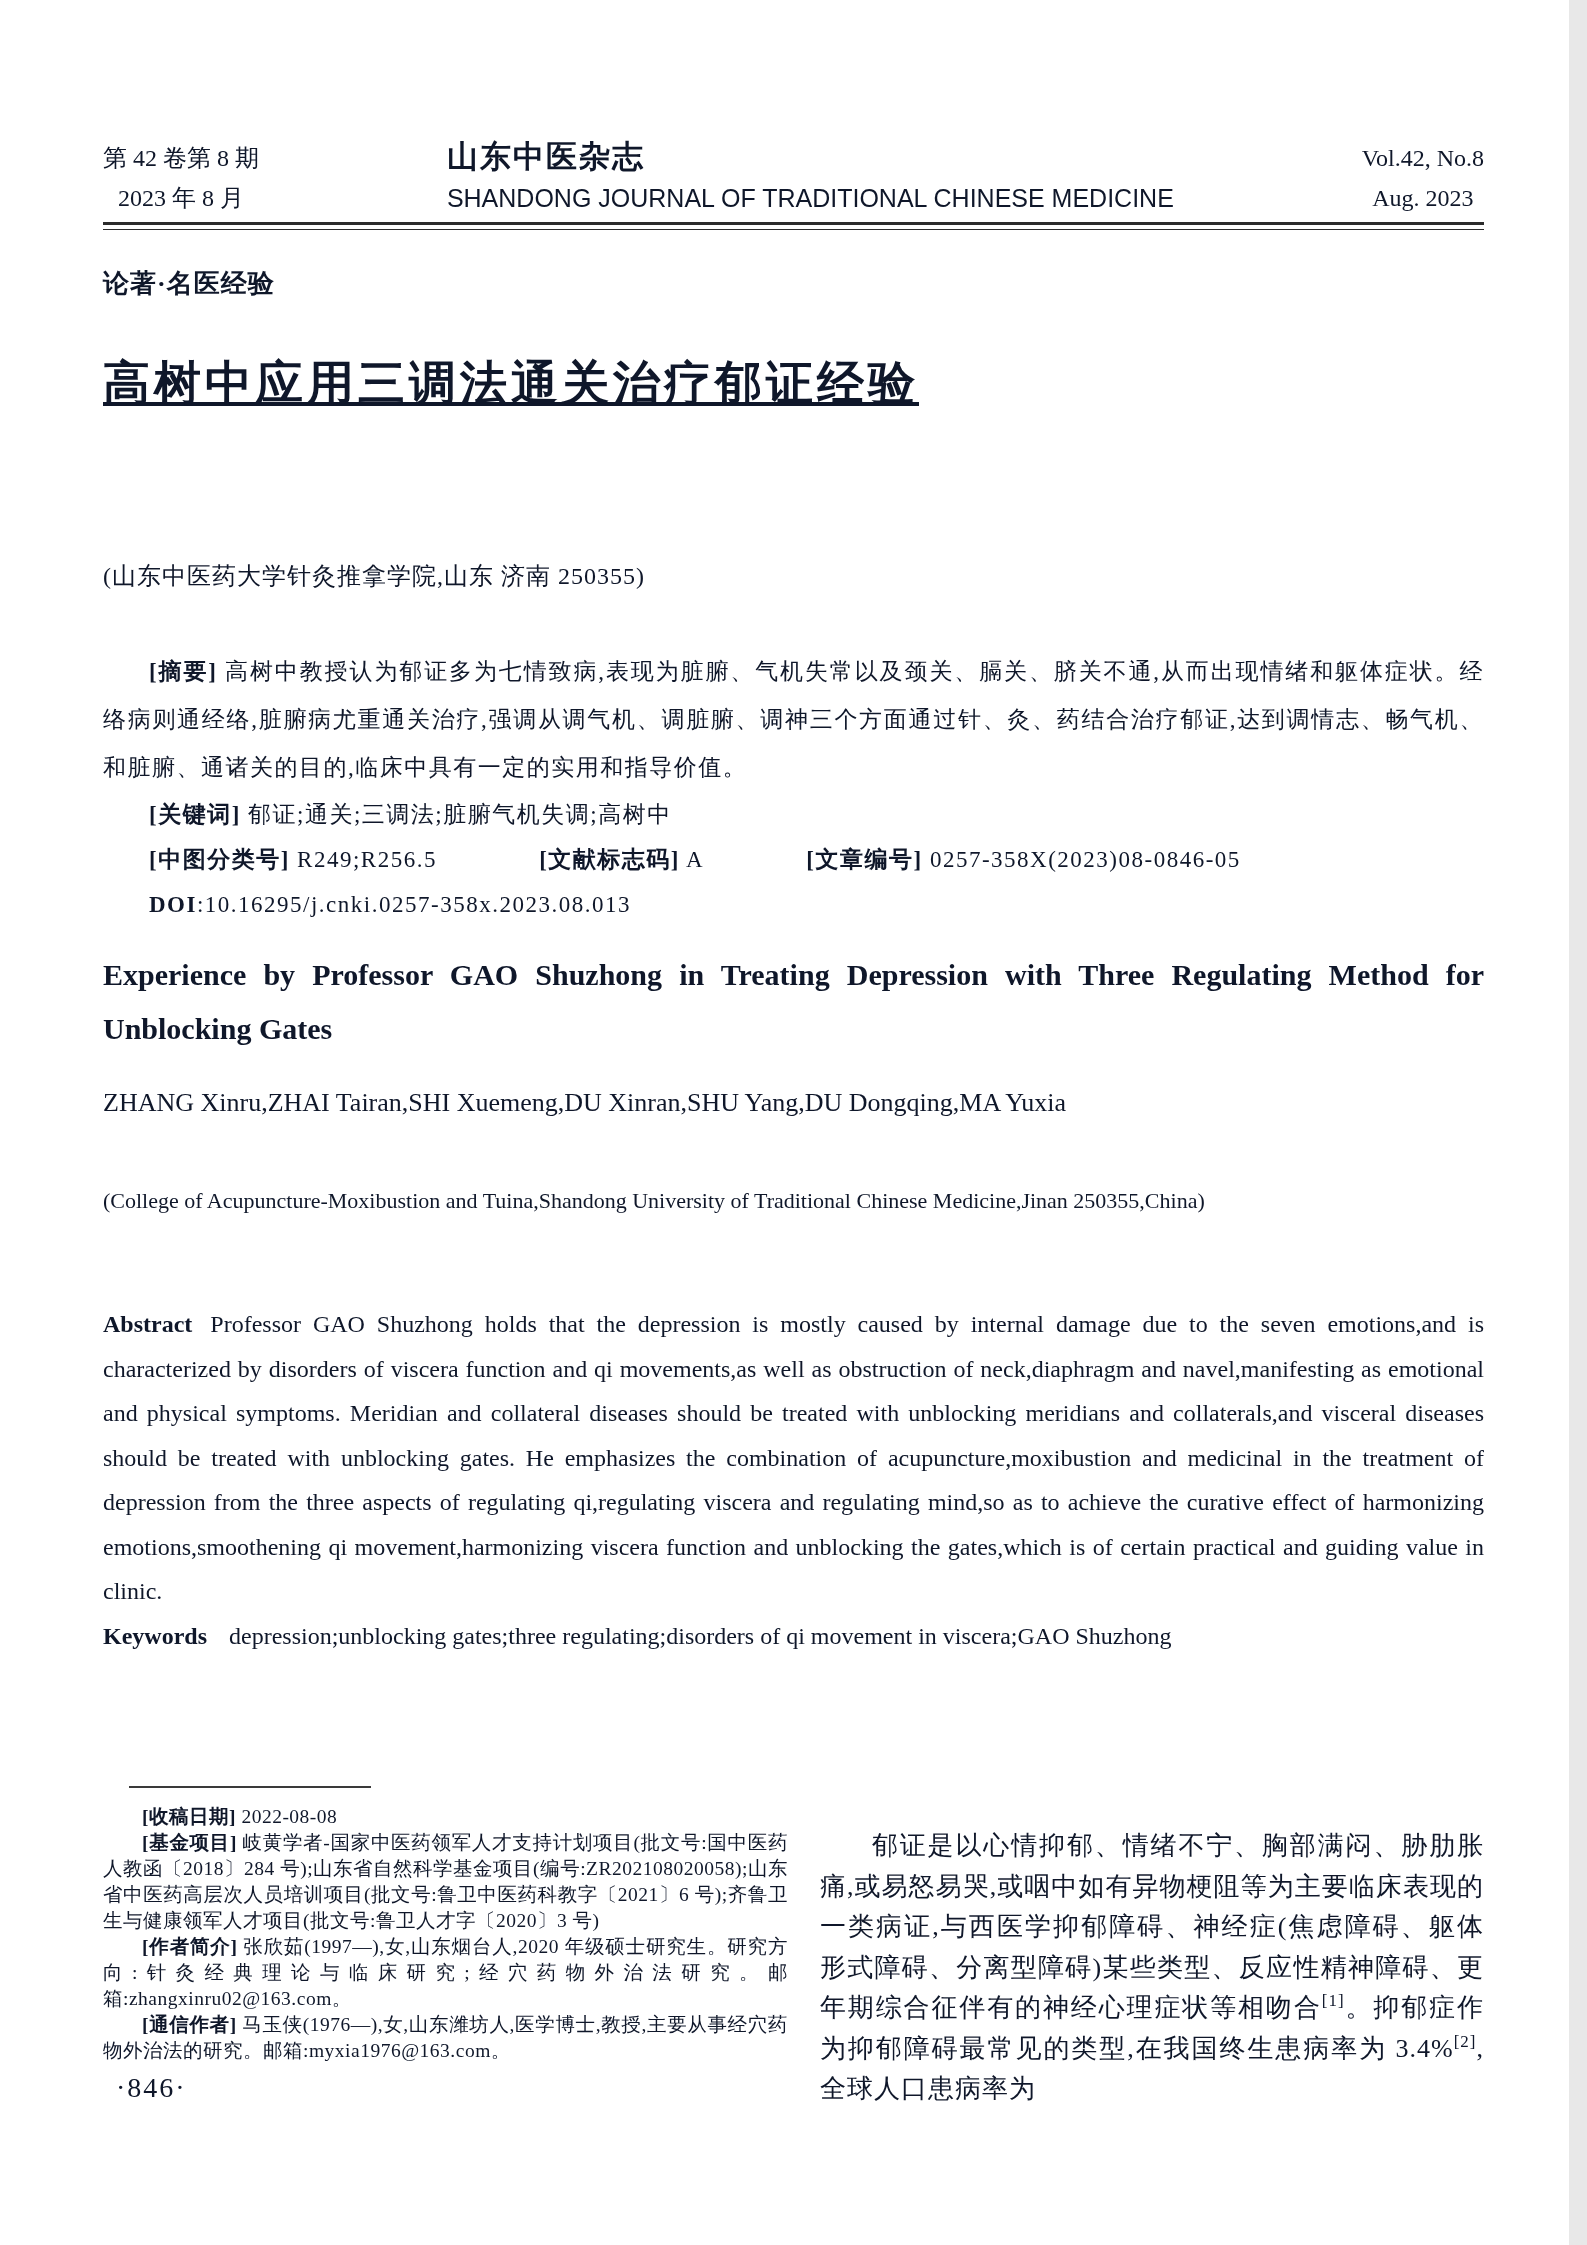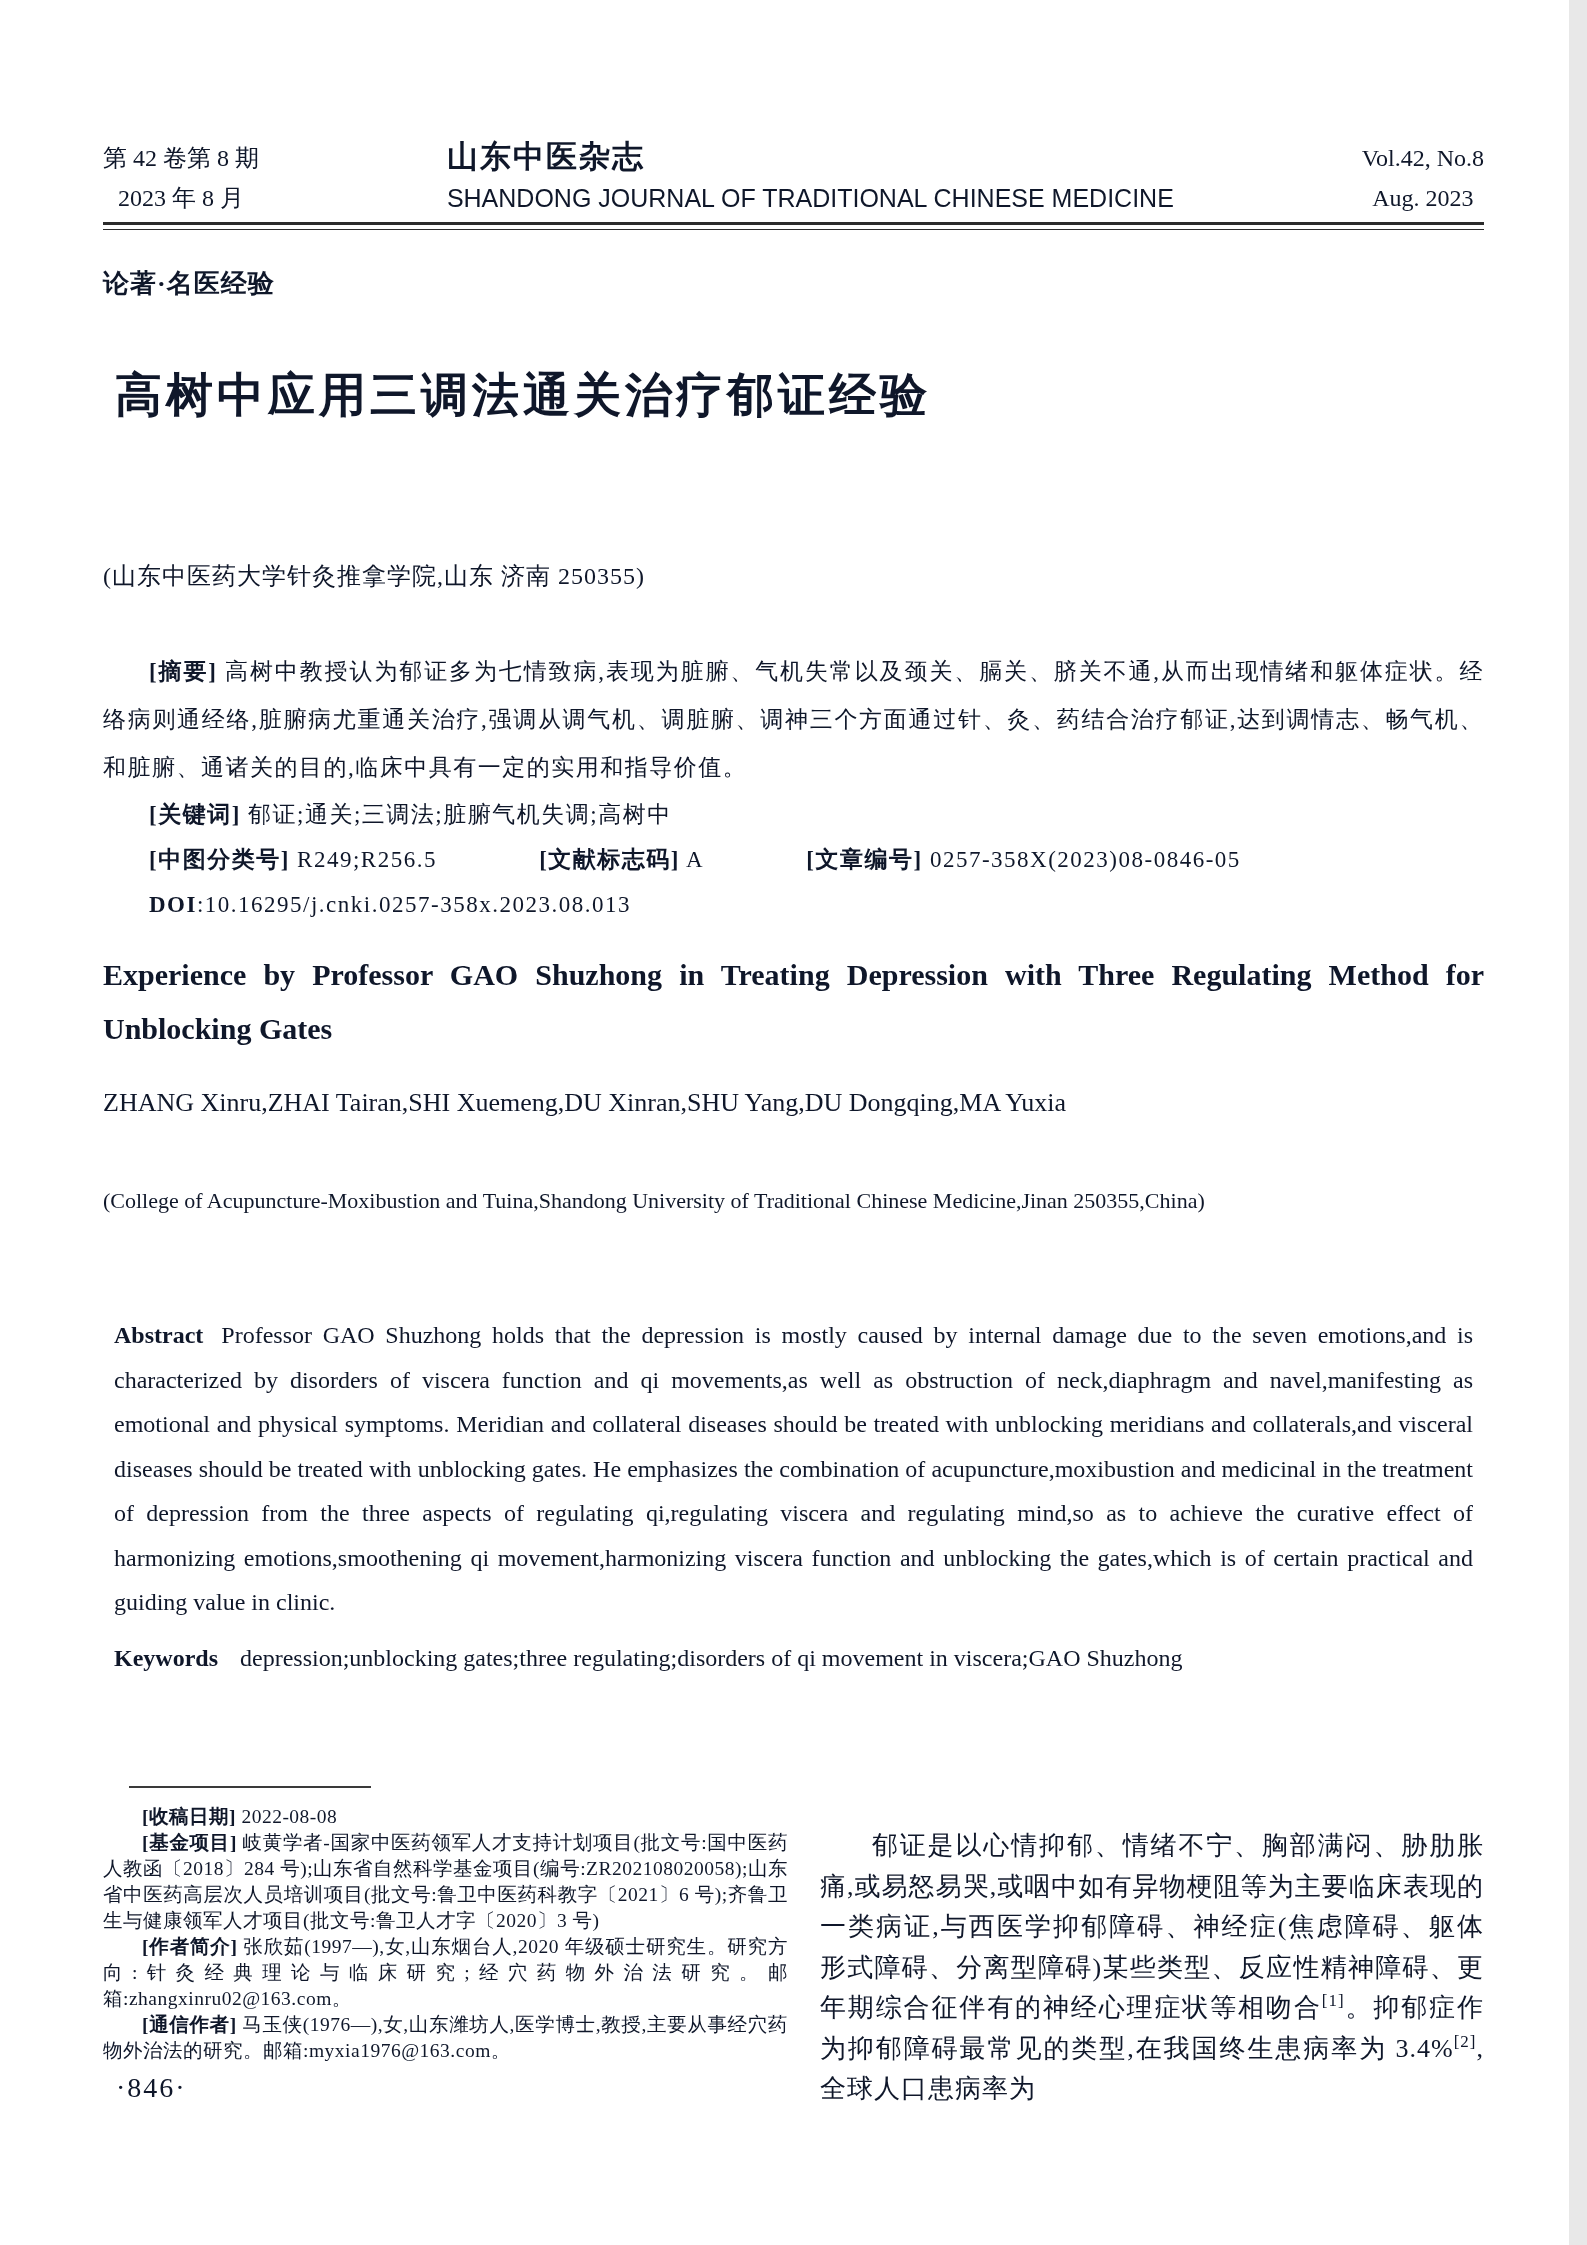--- a/index.html
+++ b/index.html
@@ -44,21 +44,21 @@
   .cn-abstract{line-height:48px;text-align:justify;text-indent:2em;letter-spacing:1.5px;}
   .cn-line{line-height:45px;text-indent:2em;letter-spacing:1.5px;}
   .meta-row .group{margin-right:95px;}
   .meta-row .group:last-child{margin-right:0;}
 
   
   .en-title{top:948px;font-size:30px;font-weight:bold;line-height:54px;text-align:justify;}
   .authors-en{top:1088px;font-size:26px;}
   .affiliation-en{top:1176px;font-size:22px;line-height:50px;text-align:justify;}
   .en-abstract-block{top:1302px;font-size:24px;}
-  .en-abstract-block p{margin:11px;line-height:44.5px;text-align:justify;}
+  .en-abstract-block p{margin:0;line-height:44.5px;text-align:justify;}
   .en-abstract-label{margin-right:18px;}
   .kw-label{margin-right:22px;}
 
   
   .bottom{top:1786px;display:flex;gap:32px;}
   .foot-col{width:692px;}
   .footnote-divider{width:242px;border-top:2px solid #3a3a3a;margin:0 0 16px 26px;}
   .foot-col p{
     margin:0;font-size:19.5px;line-height:26px;
     text-align:justify;text-indent:2em;letter-spacing:0.5px;
@@ -87,21 +87,21 @@
       <div class="journal-title-en">SHANDONG JOURNAL OF TRADITIONAL CHINESE MEDICINE</div>
     </div>
     <div class="header-right">
       <div>Vol.42, No.8</div>
       <div>Aug. 2023</div>
     </div>
   </div>
   <div class="abs content-x double-rule"></div>
 
   <div class="abs content-x section-label">论著·名医经验</div>
-  <h1 class="abs content-x article-title" style="margin:12px;">高树中应用三调法通关治疗郁证经验</h1>
+  <h1 class="abs content-x article-title" style="margin:0;text-decoration:underline;">高树中应用三调法通关治疗郁证经验</h1>
   <div class="abs content-x affiliation-cn">(山东中医药大学针灸推拿学院,山东 济南 250355)</div>
 
   <div class="abs content-x cn-block">
     <p class="cn-abstract"><b>[摘要]</b><span> 高树中教授认为郁证多为七情致病,表现为脏腑、气机失常以及颈关、膈关、脐关不通,从而出现情绪和躯体症状。经络病则通经络,脏腑病尤重通关治疗,强调从调气机、调脏腑、调神三个方面通过针、灸、药结合治疗郁证,达到调情志、畅气机、和脏腑、通诸关的目的,临床中具有一定的实用和指导价值。</span></p>
     <p class="cn-line"><b>[关键词]</b><span> 郁证;通关;三调法;脏腑气机失调;高树中</span></p>
     <p class="cn-line meta-row">
       <span class="group"><b>[中图分类号]</b><span> R249;R256.5</span></span>
       <span class="group"><b>[文献标志码]</b><span> A</span></span>
       <span class="group"><b>[文章编号]</b><span> 0257-358X(2023)08-0846-05</span></span>
     </p>

